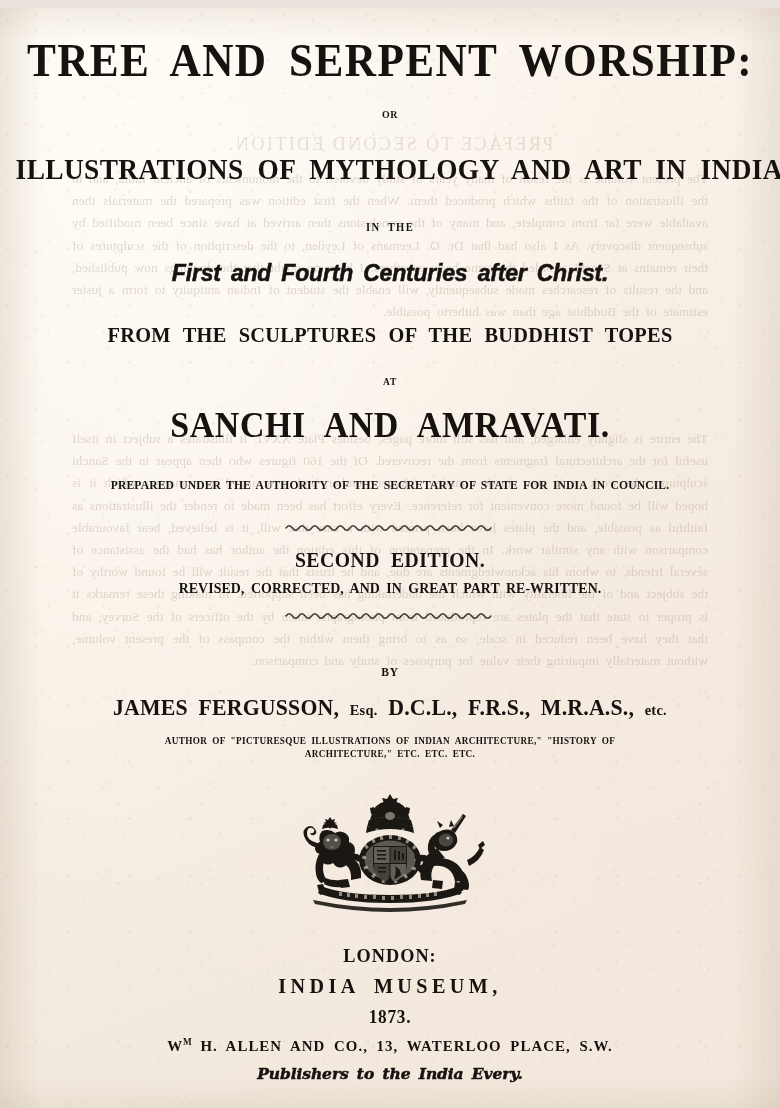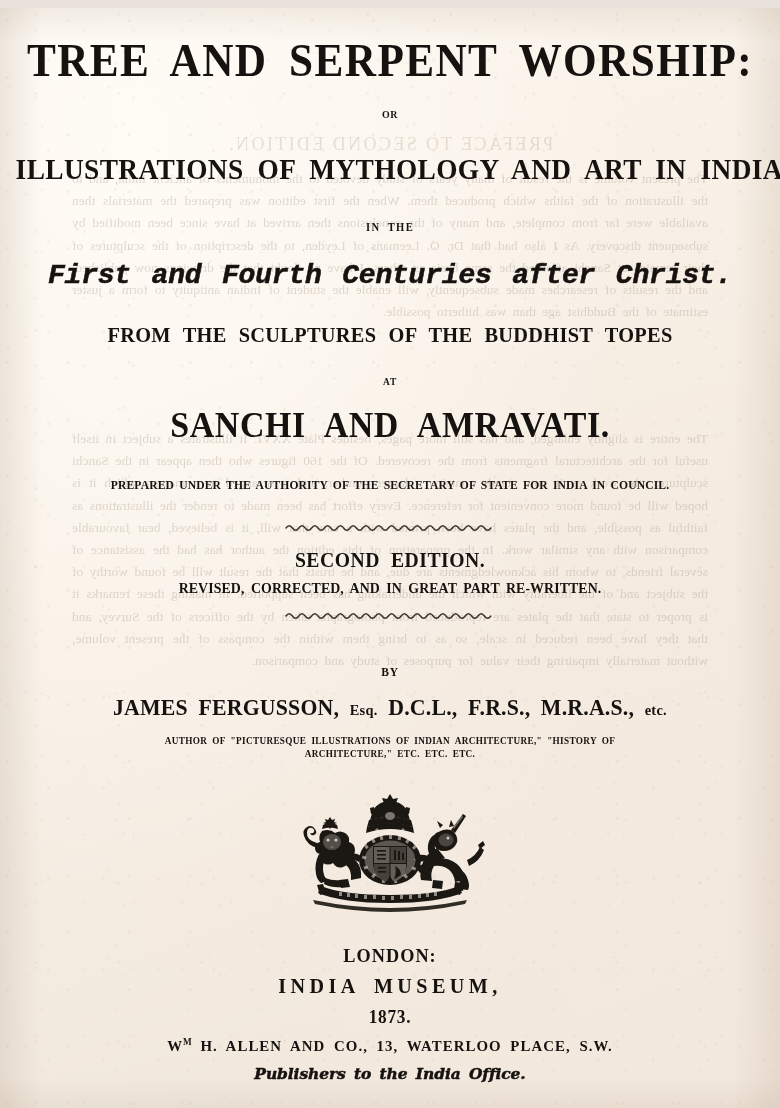--- a/index.html
+++ b/index.html
@@ -107,23 +107,23 @@
     white-space: nowrap;
   }
   .lbl-inthe {
     font-weight: 700;
     font-size: 11.5px;
     letter-spacing: 1.4px;
     word-spacing: 4px;
     transform: scaleX(0.92);
   }
   .gothic {
-    font-family: Liberation Mono, monospace;
-    font-weight: 700;
-    font-size: 28px;
+    font-family: Liberation Sans, sans-serif;
+    font-weight: 700;
+    font-size: 23px;
     font-style: italic;
     letter-spacing: -0.2px;
     word-spacing: 4px;
     -webkit-text-stroke: 0.55px #16120f;
   }
   .title-from {
     font-weight: 700;
     font-size: 21px;
     letter-spacing: 0.3px;
     word-spacing: 7px;
@@ -453,16 +453,16 @@
     <div class="ln ctr imprint-city" style="top: 937px;">LONDON:</div>
 
     <div class="ln ctr imprint-pub" style="top: 966px;">INDIA MUSEUM,</div>
 
     <div class="ln ctr imprint-year" style="top: 999px;">1873.</div>
 
     <div class="ln ctr imprint-addr" style="top: 1028px;">
       <span>W</span><sup>M</sup><span> H. ALLEN AND CO., 13, WATERLOO PLACE, S.W.</span>
     </div>
 
-    <div class="ln ctr imprint-office" style="top: 1056px;">Publishers to the India Office.</div>
+    <div class="ln ctr imprint-office" style="top: 1056px;">Publishers to the India Every.</div>
 
   </div>
 </div>
 
 </body></html>

